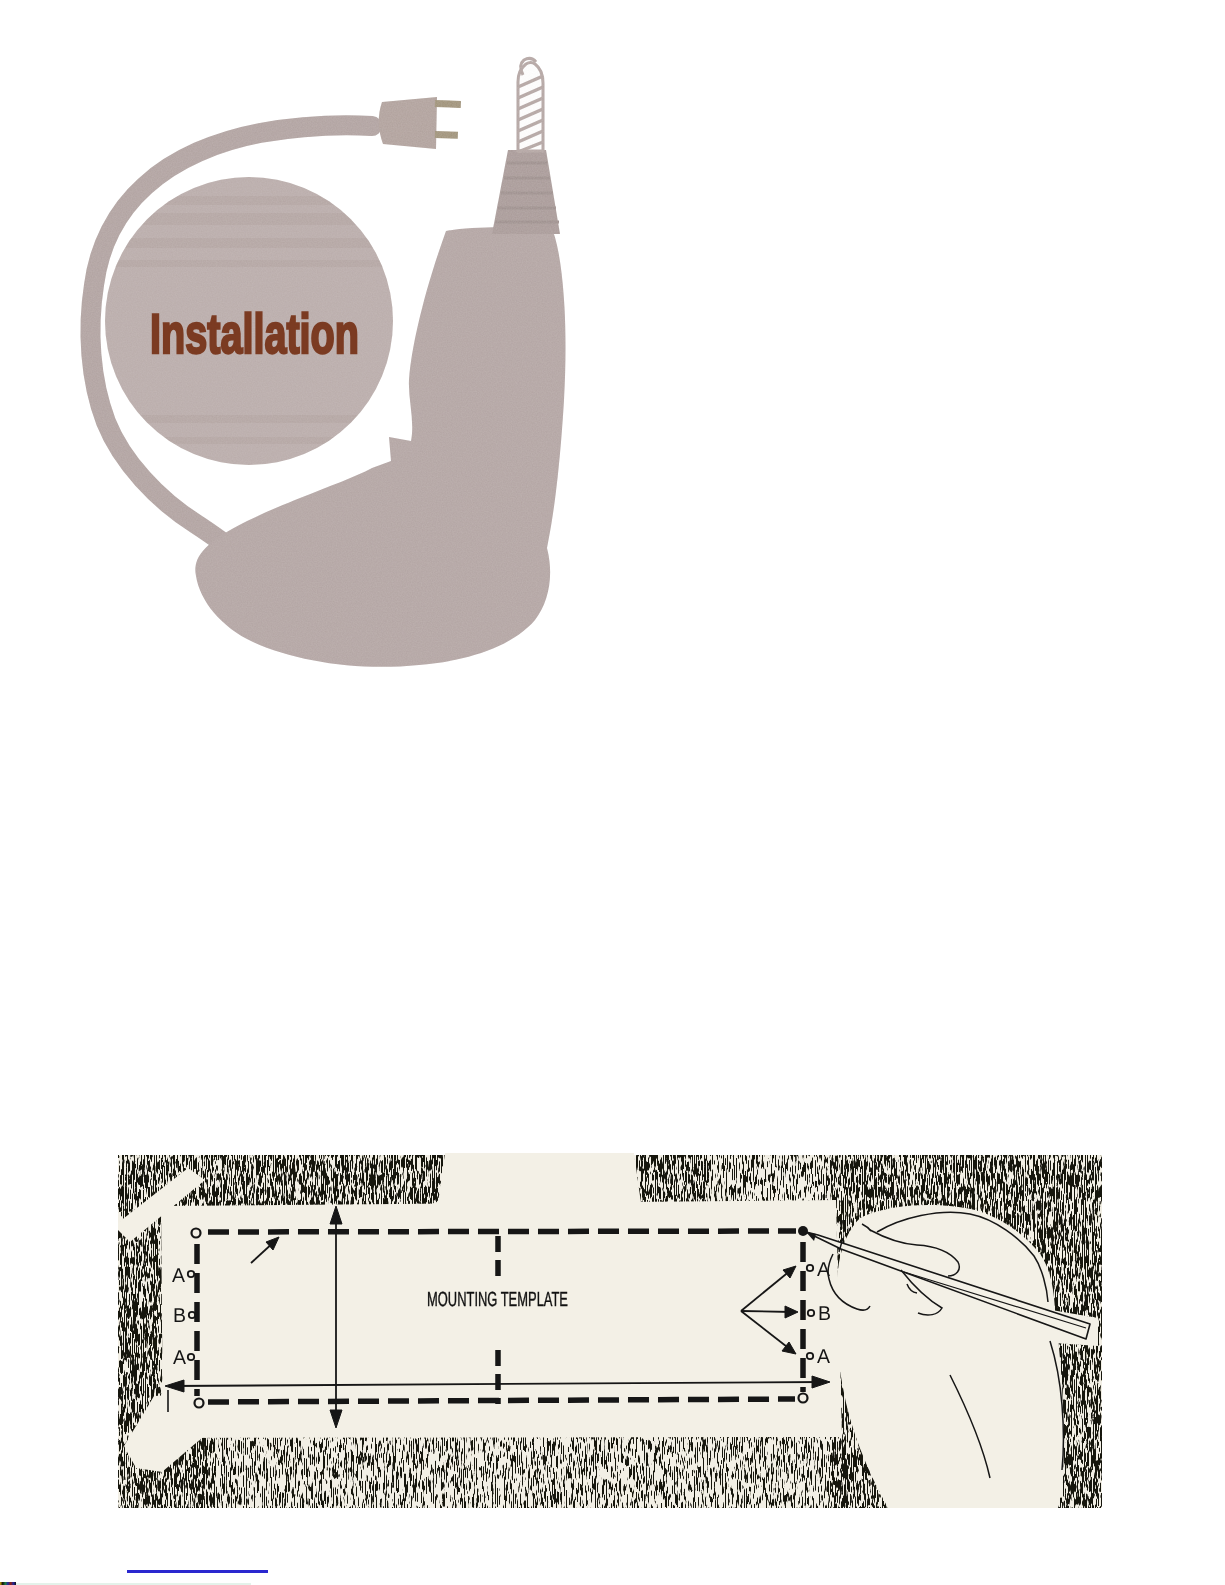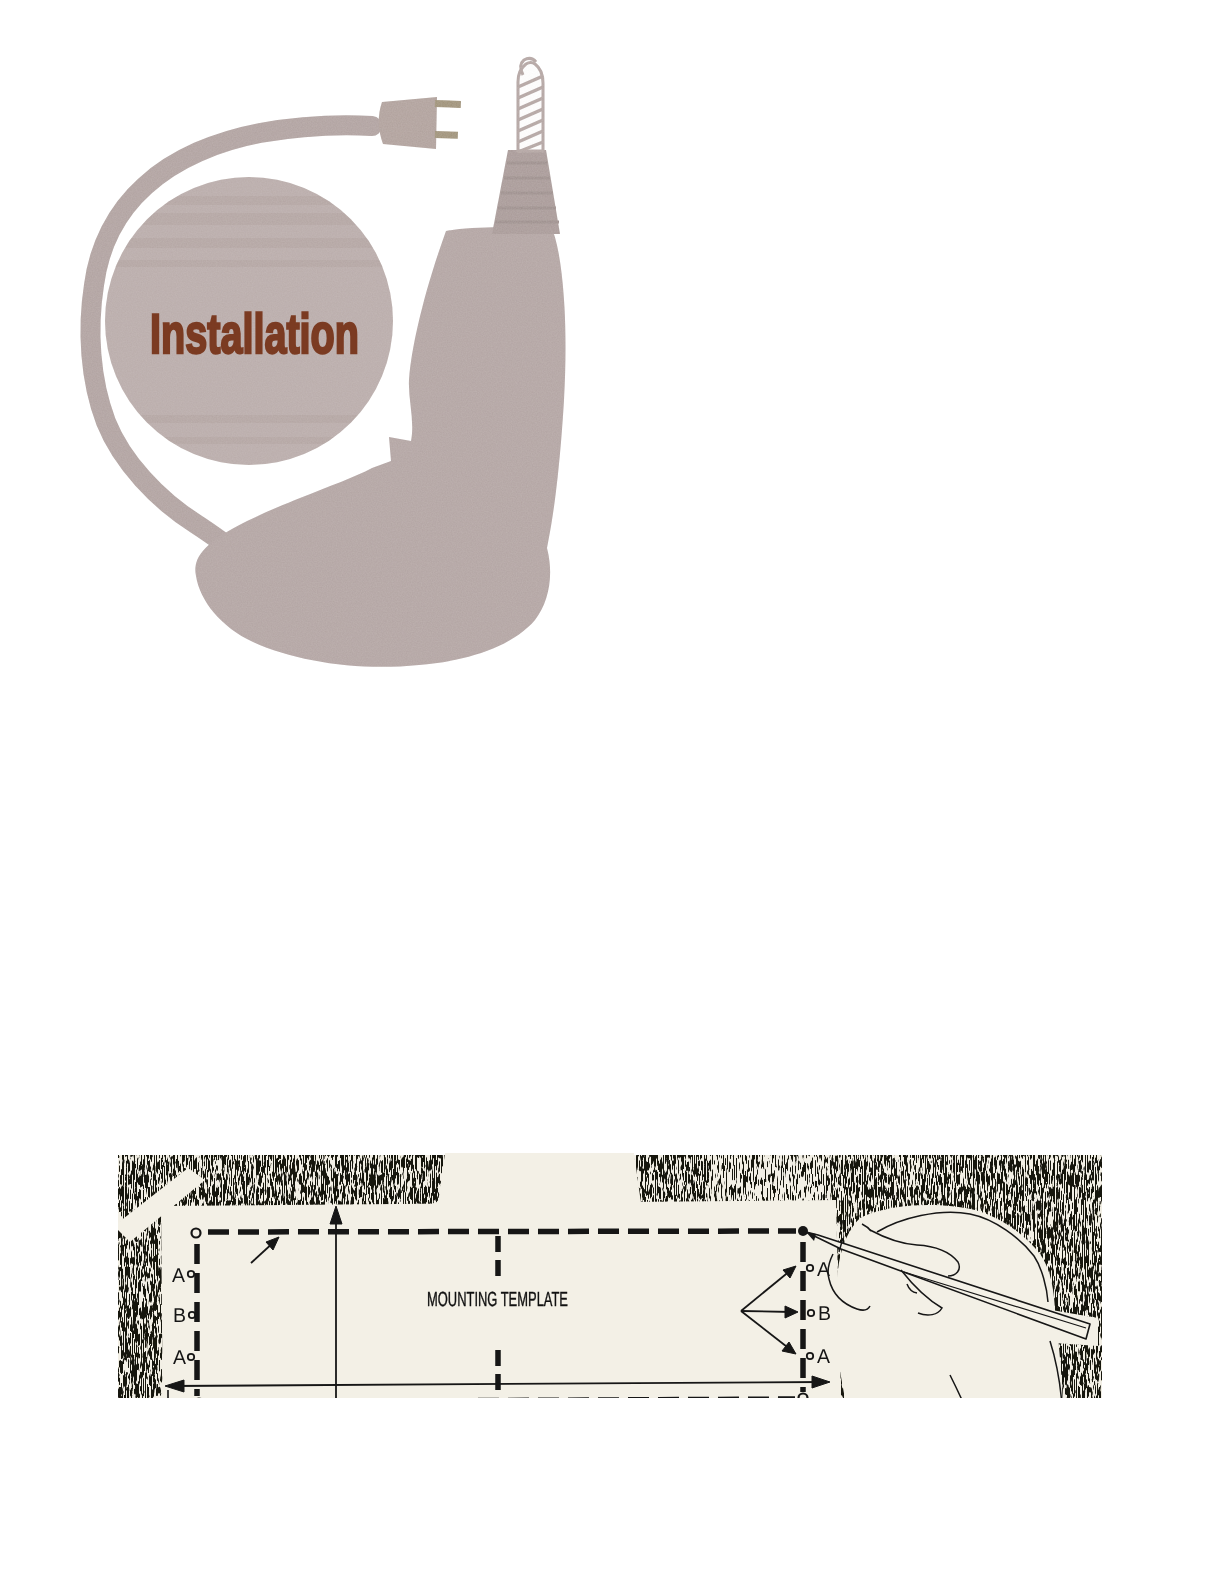--- a/index.html
+++ b/index.html
@@ -1,16 +1,16 @@
 <!DOCTYPE html>
 <html><head>
 <meta charset="utf-8">
 <style>
 html,body{margin:0;padding:0}
-#page{position:relative;width:1225px;height:1398px;background:#ffffff;overflow:hidden;font-family:"Liberation Sans",sans-serif}
+#page{position:relative;width:1225px;height:1585px;background:#ffffff;overflow:hidden;font-family:"Liberation Sans",sans-serif}
 .abs{position:absolute;opacity:0.999}
 text{text-rendering:geometricPrecision}
 </style>
 </head>
 <body>
 <div id="page">
 
 <svg class="abs" style="left:55px;top:50px" width="530" height="630" viewBox="55 50 530 630">
   <defs>
     <clipPath id="discclip">

